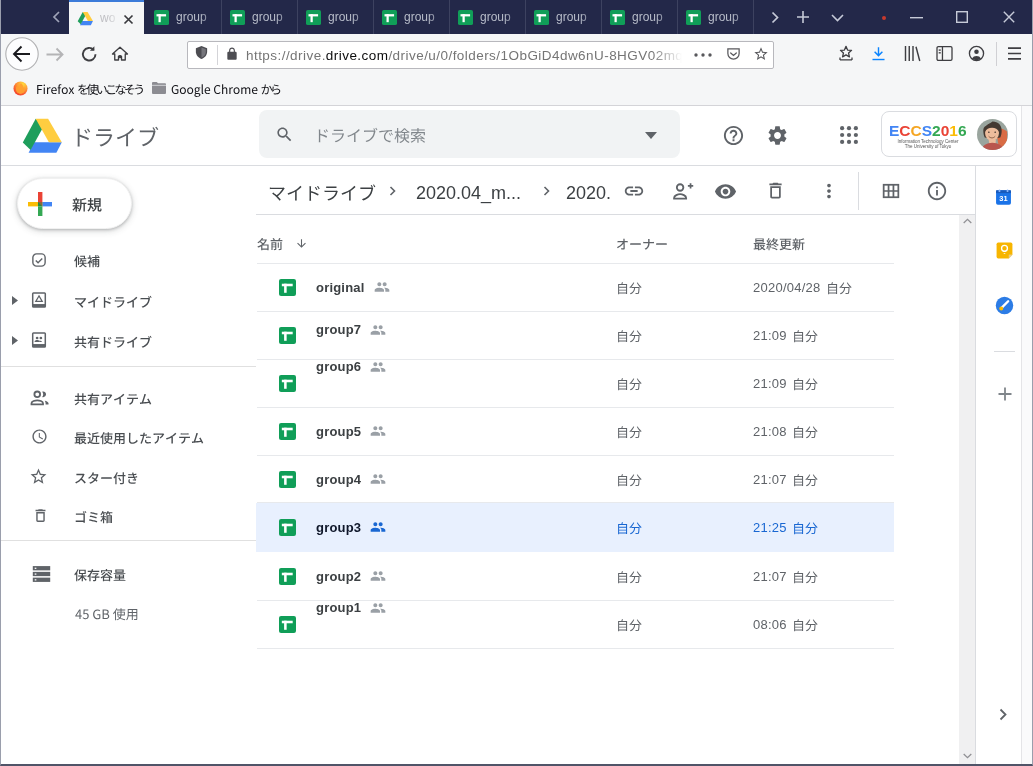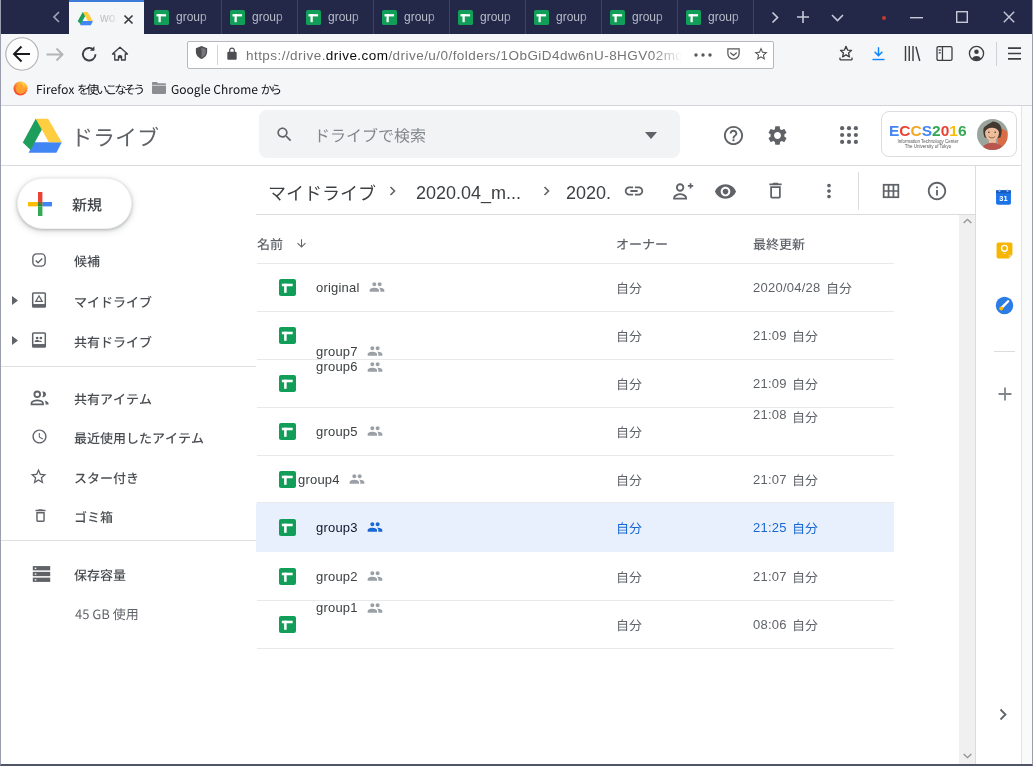--- a/index.html
+++ b/index.html
@@ -9,21 +9,21 @@
 .tab-i{border-right:1px solid #3d4260;color:#b7bcc9;font-size:12px}
 .tab-a{background:#f5f6f7;border-top:2px solid #3c7bd9;color:#c0c0c4;font-size:12px}
 .navbar{left:0;top:34px;width:1033px;height:38px;background:#f5f6f7}
 .bookbar{left:0;top:72px;width:1033px;height:34px;background:#f5f6f7;border-bottom:1px solid #d4d4d8}
 .urlbar{left:187px;top:41px;width:587px;height:28px;background:#fff;border:1px solid #b8b8bd;border-radius:2px}
 .page{left:0;top:106px;width:1033px;height:660px;background:#fff}
 .hdrline{left:0;top:165px;width:1021px;height:1px;background:#dadce0}
 .toolline{left:256px;top:214px;width:719px;height:1px;background:#dadce0}
 .panline{left:975px;top:166px;width:1px;height:600px;background:#dadce0}
 .rowline{position:absolute;left:257px;width:637px;height:1px;background:#e7e9ec}
-.fname{font-size:13px;font-weight:normal;color:#3c4043;letter-spacing:.2px}
+.fname{font-size:13px;font-weight:bold;color:#3c4043;letter-spacing:.2px}
 .crumb{font-size:18px;color:#3c4043}
 .winborder{left:0;top:0;width:1033px;height:766px;border:1px solid #9a9eac;border-top:none;border-bottom:2px solid #505468;pointer-events:none;z-index:99}
 .fade-d::after{content:"";position:absolute;right:1px;top:2px;width:20px;height:30px;background:linear-gradient(90deg,rgba(35,40,73,0),#232849)}
 .fade-a::after{content:"";position:absolute;right:24px;top:2px;width:12px;height:30px;background:linear-gradient(90deg,rgba(245,246,247,0),#f5f6f7)}
 </style></head><body>
 <div class="ab page"></div>
 
 <div class="ab titlebar"></div>
 <svg class="ab" style="left:50px;top:10px" width="13" height="14" viewBox="0 0 13 14">
     <path d="M9 2L4 7l5 5" stroke="#9fa4b8" stroke-width="1.7" fill="none"></path>
@@ -461,21 +461,21 @@
   </div>
 <div class="ab" style="left:753px;top:263px;height:48px;display:flex;align-items:center;font-size:13px;letter-spacing:.25px;color:#5f6368">
     <span>2020/04/28</span>
     <svg style="margin-left:5px" width="28" height="19" viewBox="0 0 28 19">
       <use href="#t-ji" fill="#5f6368"></use>
     </svg>
   </div>
 <svg class="ab" style="left:279px;top:327px" width="17" height="17" viewBox="0 0 18 18">
     <use href="#i-sheet"></use>
   </svg>
-<div class="ab" style="left:316px;top:311px;height:48px;display:flex;align-items:flex-end">
+<div class="ab" style="left:316px;top:322px;height:48px;display:flex;align-items:flex-start">
     <span class="fname" style="color:#3c4043">group7</span>
     <svg style="margin-left:9px" width="16" height="16" viewBox="0 0 24 24">
       <use href="#i-ppl" fill="#9aa0a6"></use>
     </svg>
   </div>
 <div class="ab" style="left:616px;top:326px">
     <svg width="28" height="19" viewBox="0 0 28 19">
       <use href="#t-ji" fill="#5f6368"></use>
     </svg>
   </div>
@@ -512,30 +512,30 @@
     <span class="fname" style="color:#3c4043">group5</span>
     <svg style="margin-left:9px" width="16" height="16" viewBox="0 0 24 24">
       <use href="#i-ppl" fill="#9aa0a6"></use>
     </svg>
   </div>
 <div class="ab" style="left:616px;top:422px">
     <svg width="28" height="19" viewBox="0 0 28 19">
       <use href="#t-ji" fill="#5f6368"></use>
     </svg>
   </div>
-<div class="ab" style="left:753px;top:407px;height:48px;display:flex;font-size:13px;letter-spacing:.25px;color:#5f6368">
+<div class="ab" style="left:753px;top:407px;height:48px;display:flex;align-items:center;font-size:13px;letter-spacing:.25px;color:#5f6368">
     <span>21:08</span>
     <svg style="margin-left:5px" width="28" height="19" viewBox="0 0 28 19">
       <use href="#t-ji" fill="#5f6368"></use>
     </svg>
   </div>
 <svg class="ab" style="left:279px;top:471px" width="17" height="17" viewBox="0 0 18 18">
     <use href="#i-sheet"></use>
   </svg>
-<div class="ab" style="left:298px;top:455px;height:48px;display:flex;align-items:center">
+<div class="ab" style="left:316px;top:455px;height:48px;display:flex;align-items:center">
     <span class="fname" style="color:#3c4043">group4</span>
     <svg style="margin-left:9px" width="16" height="16" viewBox="0 0 24 24">
       <use href="#i-ppl" fill="#9aa0a6"></use>
     </svg>
   </div>
 <div class="ab" style="left:616px;top:470px">
     <svg width="28" height="19" viewBox="0 0 28 19">
       <use href="#t-ji" fill="#5f6368"></use>
     </svg>
   </div>

